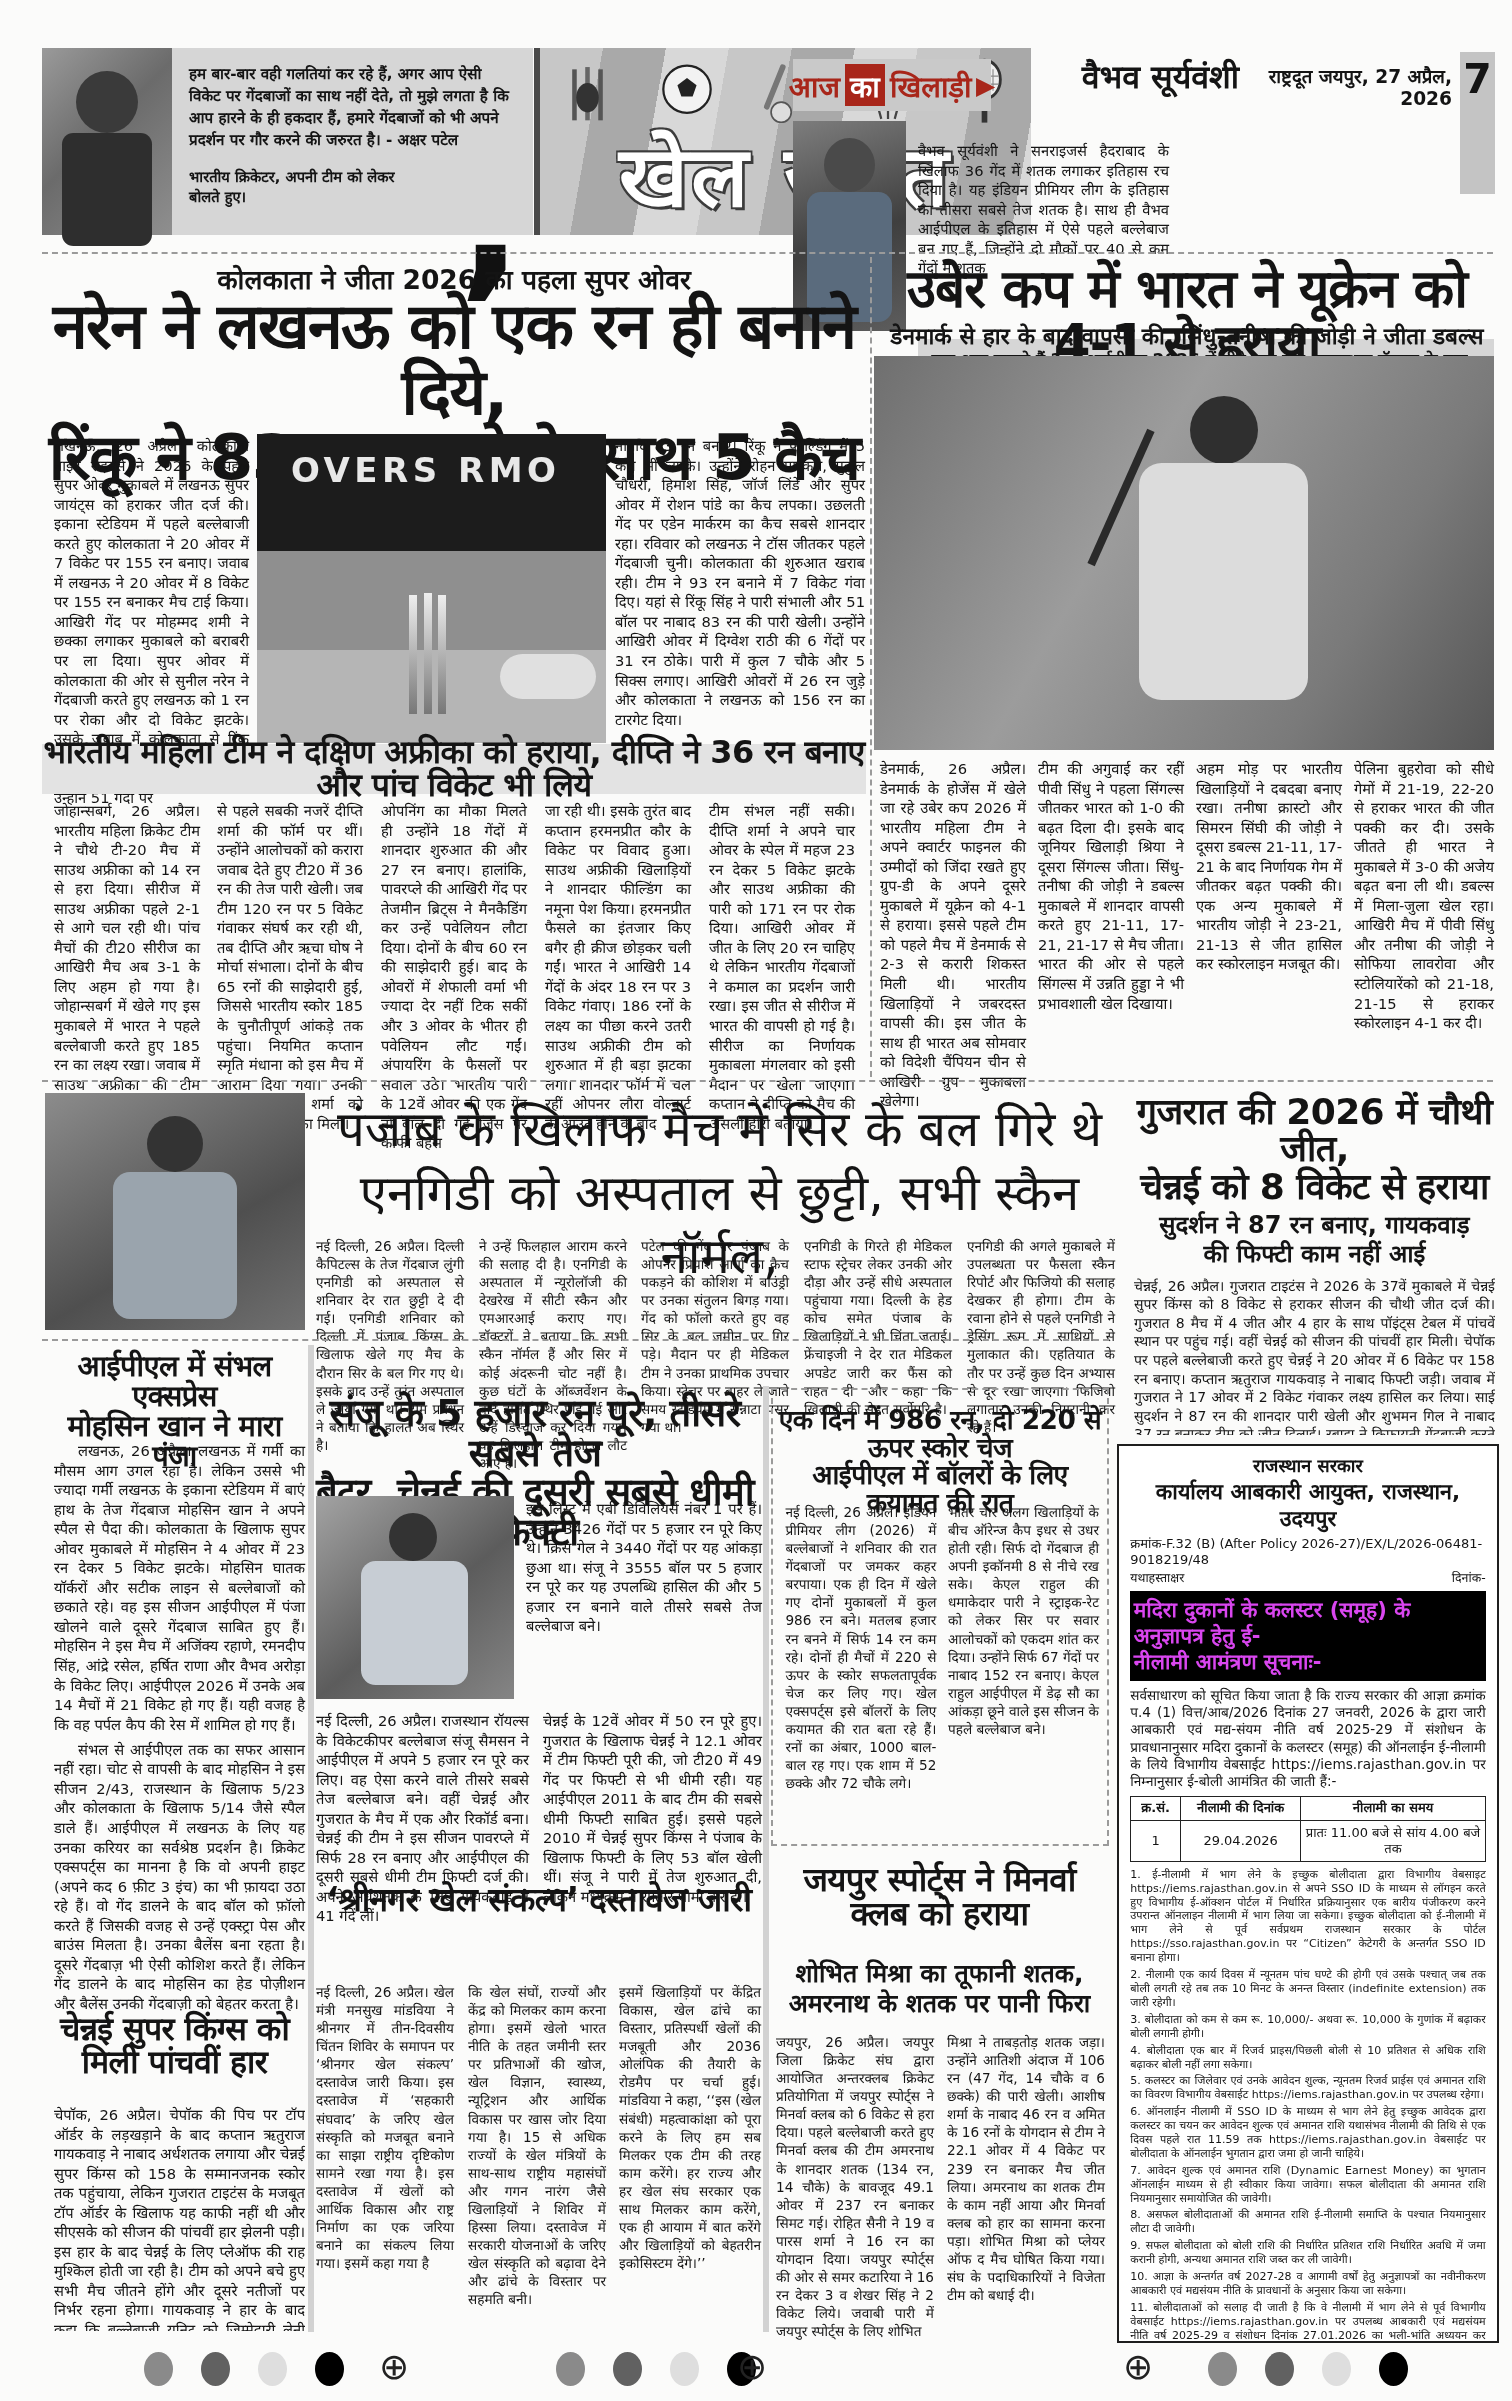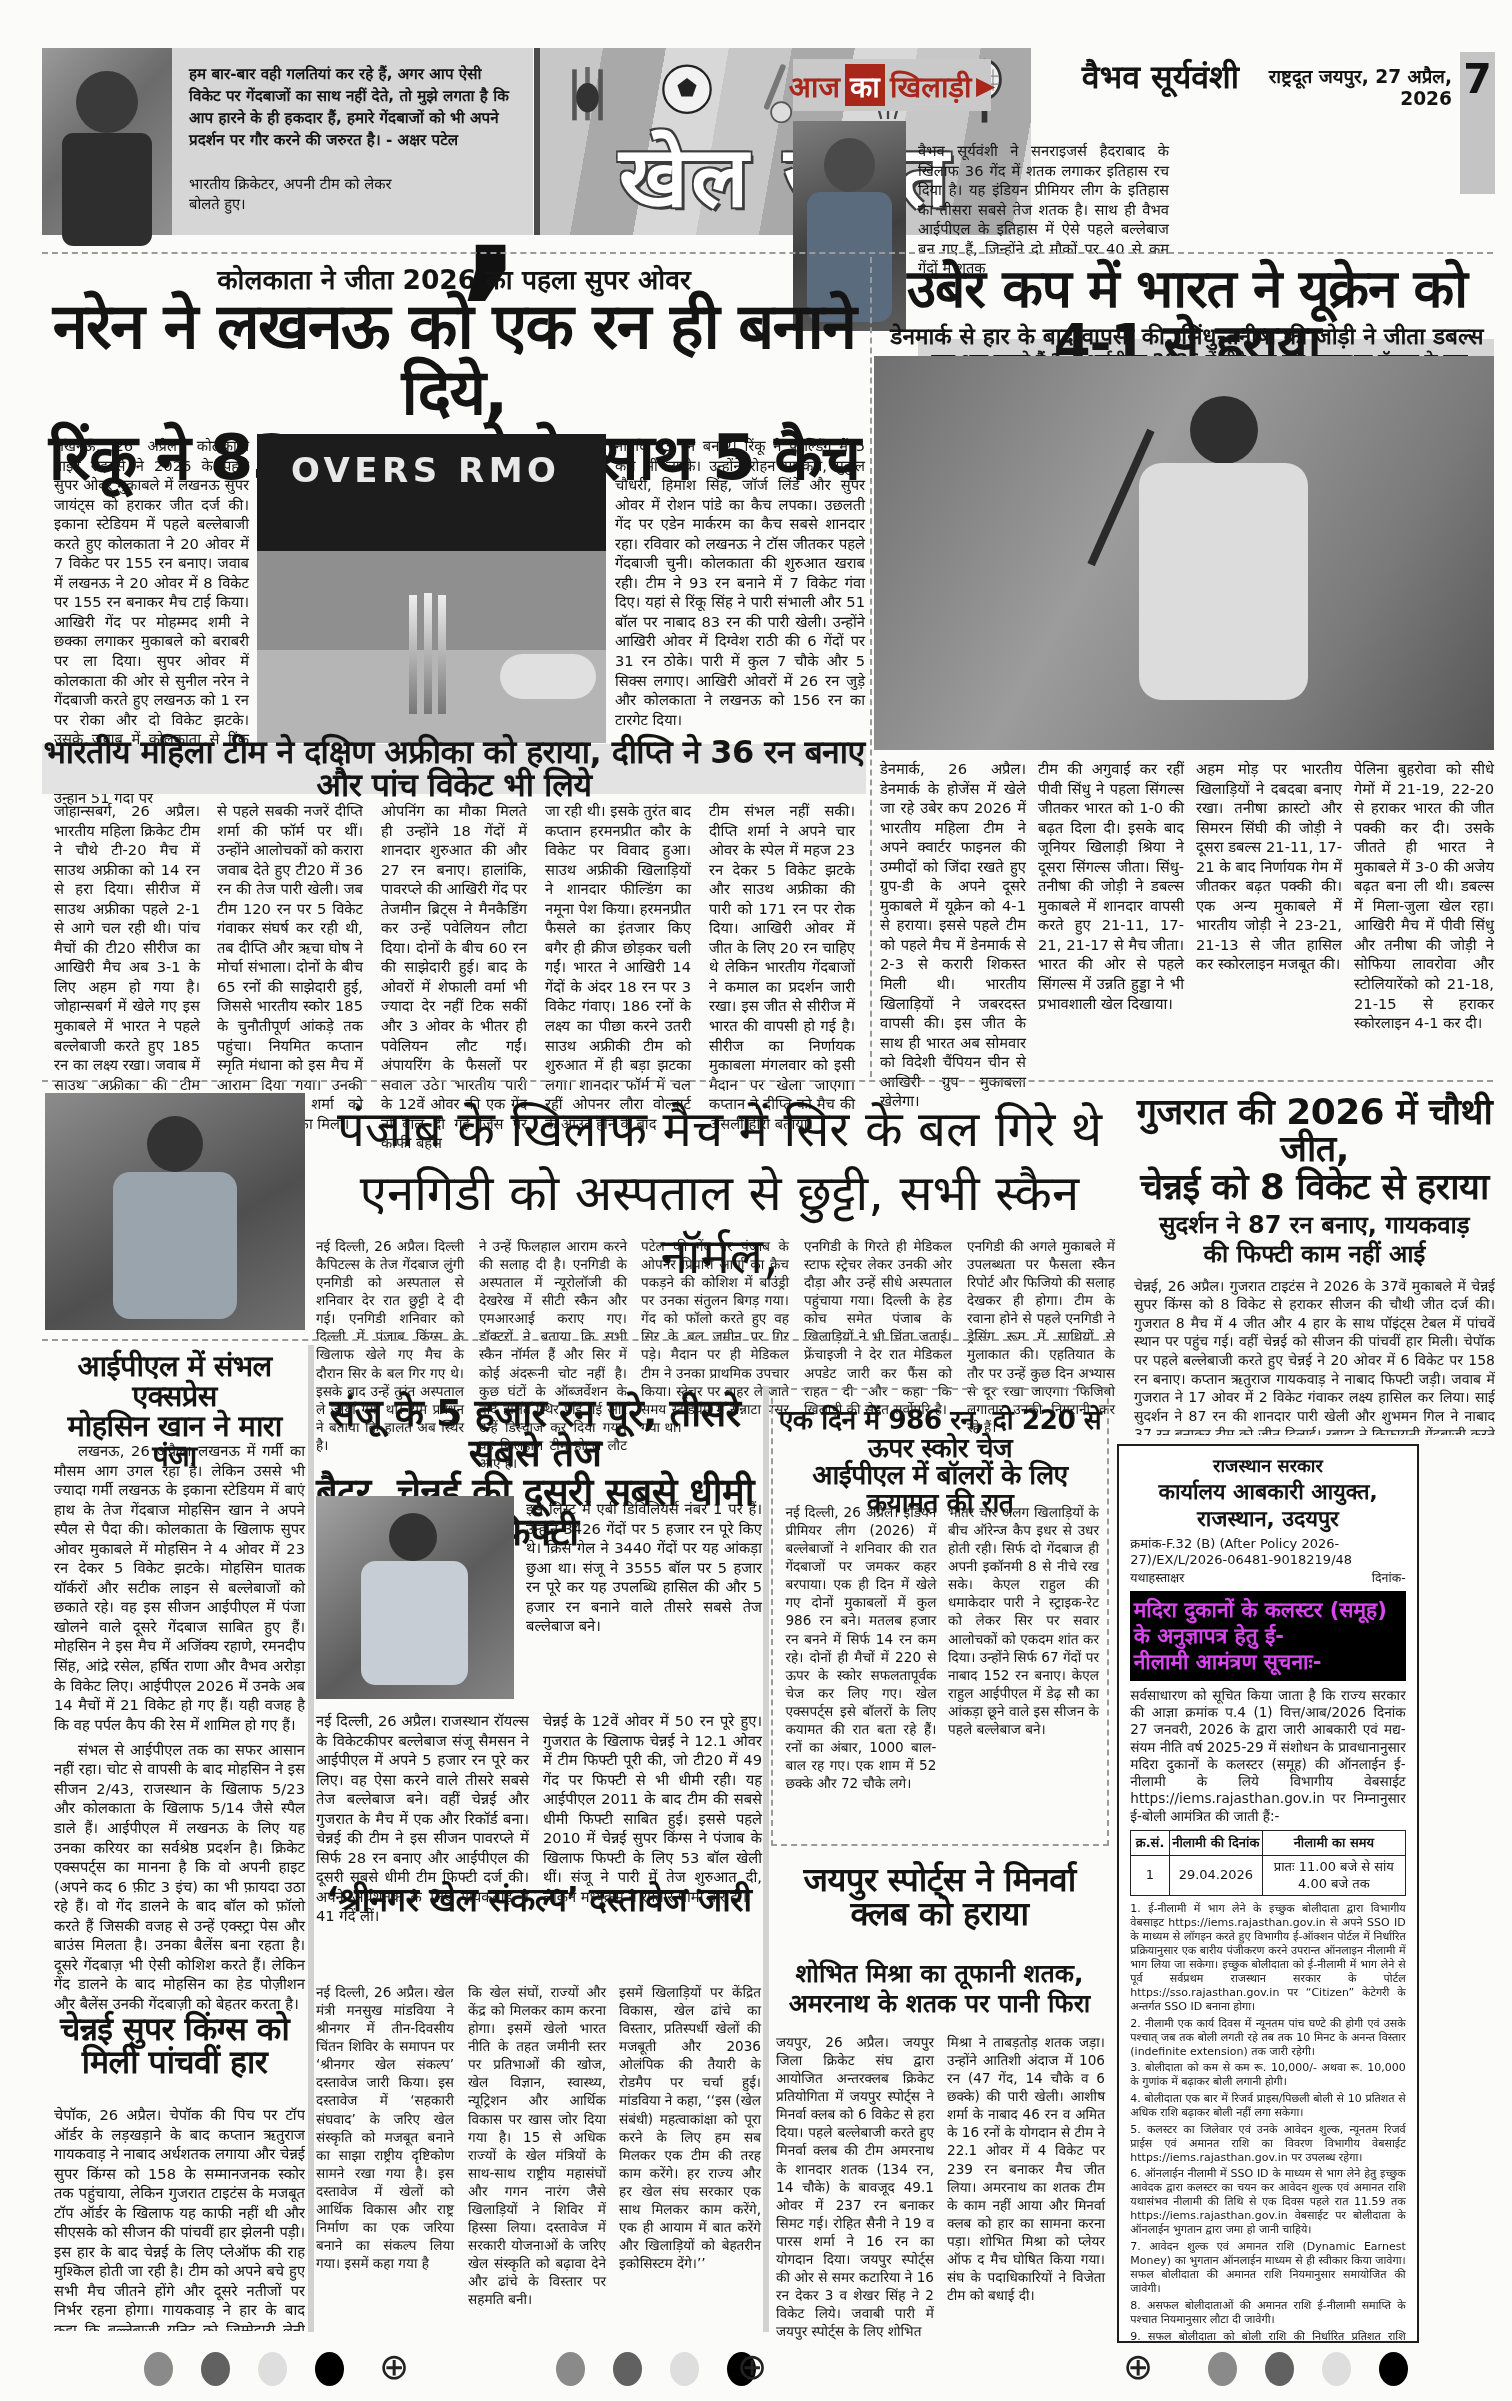--- a/index.html
+++ b/index.html
@@ -39,21 +39,21 @@
 
 <div class="page">
 
   <div class="abs photo" style="left:42px;top:48px;width:130px;height:187px;">
     <div class="sil" style="left:34px;top:22.6px;width:62px;height:62px;background:#3a3a3a;"></div>
     <div class="sil" style="left:20px;top:85px;width:90px;height:113px;border-radius:11.3px;background:#2e2e2e;"></div>
   </div>
 
   <div class="abs graybox" style="left:172px;top:48px;width:361px;height:187px;padding:14.7px 17px;">
     <div style="font-size:15.2px;line-height:1.45;font-weight:bold;">हम बार-बार वही गलतियां कर रहे हैं, अगर आप ऐसी विकेट पर गेंदबाजों का साथ नहीं देते, तो मुझे लगता है कि आप हारने के ही हकदार हैं, हमारे गेंदबाजों को भी अपने प्रदर्शन पर गौर करने की जरुरत है। - अक्षर पटेल</div>
-    <div style="font-size:14.7px;font-weight:normal;margin-top:22px;width:70%;">भारतीय क्रिकेटर, अपनी टीम को लेकर बोलते हुए।</div>
+    <div style="font-size:14.7px;font-weight:bold;margin-top:15px;width:70%;">भारतीय क्रिकेटर, अपनी टीम को लेकर बोलते हुए।</div>
     <div class="abs" style="right:10.2px;bottom:-34px;font-size:169px;font-weight:bold;color:#111;line-height:0.6;">,</div>
   </div>
 
   <div class="abs" style="left:534px;top:48px;width:6.8px;height:187px;background:#4a4a4a;"></div>
 
   <div class="abs mast" style="left:540px;top:48px;width:491px;height:187px;">
     <div class="icon-row">
       <svg width="51" height="68" viewBox="0 0 90 120">
           <rect x="18" y="20" width="8" height="90" fill="#555"></rect>
           <rect x="41" y="16" width="8" height="94" fill="#666"></rect>
@@ -225,21 +225,21 @@
     <div>जयपुर स्पोर्ट्स ने मिनर्वा</div>
     <div>क्लब को हराया</div>
   </div>
   <div class="abs subhead" style="left:776px;top:1959px;width:327px;font-size:25px;">
     <div>शोभित मिश्रा का तूफानी शतक,</div>
     <div>अमरनाथ के शतक पर पानी फिरा</div>
   </div>
   <div class="abs col" style="left:776px;top:2033px;width:158px;height:296px;font-size:13.6px;">जयपुर, 26 अप्रैल। जयपुर जिला क्रिकेट संघ द्वारा आयोजित अन्तरक्लब क्रिकेट प्रतियोगिता में जयपुर स्पोर्ट्स ने मिनर्वा क्लब को 6 विकेट से हरा दिया। पहले बल्लेबाजी करते हुए मिनर्वा क्लब की टीम अमरनाथ के शानदार शतक (134 रन, 14 चौके) के बावजूद 49.1 ओवर में 237 रन बनाकर सिमट गई। रोहित सैनी ने 19 व पारस शर्मा ने 16 रन का योगदान दिया। जयपुर स्पोर्ट्स की ओर से समर कटारिया ने 16 रन देकर 3 व शेखर सिंह ने 2 विकेट लिये। जवाबी पारी में जयपुर स्पोर्ट्स के लिए शोभित</div>
   <div class="abs col" style="left:947px;top:2033px;width:158px;height:296px;font-size:13.6px;">मिश्रा ने ताबड़तोड़ शतक जड़ा। उन्होंने आतिशी अंदाज में 106 रन (47 गेंद, 14 चौके व 6 छक्के) की पारी खेली। आशीष शर्मा के नाबाद 46 रन व अमित के 16 रनों के योगदान से टीम ने 22.1 ओवर में 4 विकेट पर 239 रन बनाकर मैच जीत लिया। अमरनाथ का शतक टीम के काम नहीं आया और मिनर्वा क्लब को हार का सामना करना पड़ा। शोभित मिश्रा को प्लेयर ऑफ द मैच घोषित किया गया। संघ के पदाधिकारियों ने विजेता टीम को बधाई दी।</div>
 
-  <div class="abs notice" style="left:1117px;top:1444px;width:302px;height:899px;overflow:hidden;">
+  <div class="abs notice" style="left:1117px;top:1444px;width:382px;height:899px;overflow:hidden;">
     <div style="text-align:center;font-weight:bold;font-size:18px;">राजस्थान सरकार</div>
     <div style="text-align:center;font-weight:bold;font-size:21.5px;">कार्यालय आबकारी आयुक्त, राजस्थान, उदयपुर</div>
     <div style="font-size:13px;margin-top:3.4px;">क्रमांक-F.32 (B) (After Policy 2026-27)/EX/L/2026-06481-9018219/48</div>
     <div style="display:flex;justify-content:space-between;font-size:12.4px;margin-top:1.1px;">
       <span>यथाहस्ताक्षर</span>
       <span>दिनांक-</span>
     </div>
     <div class="notice-banner">
       <div>मदिरा दुकानों के कलस्टर (समूह) के अनुज्ञापत्र हेतु ई-</div>
       <div>नीलामी आमंत्रण सूचनाः-</div>

